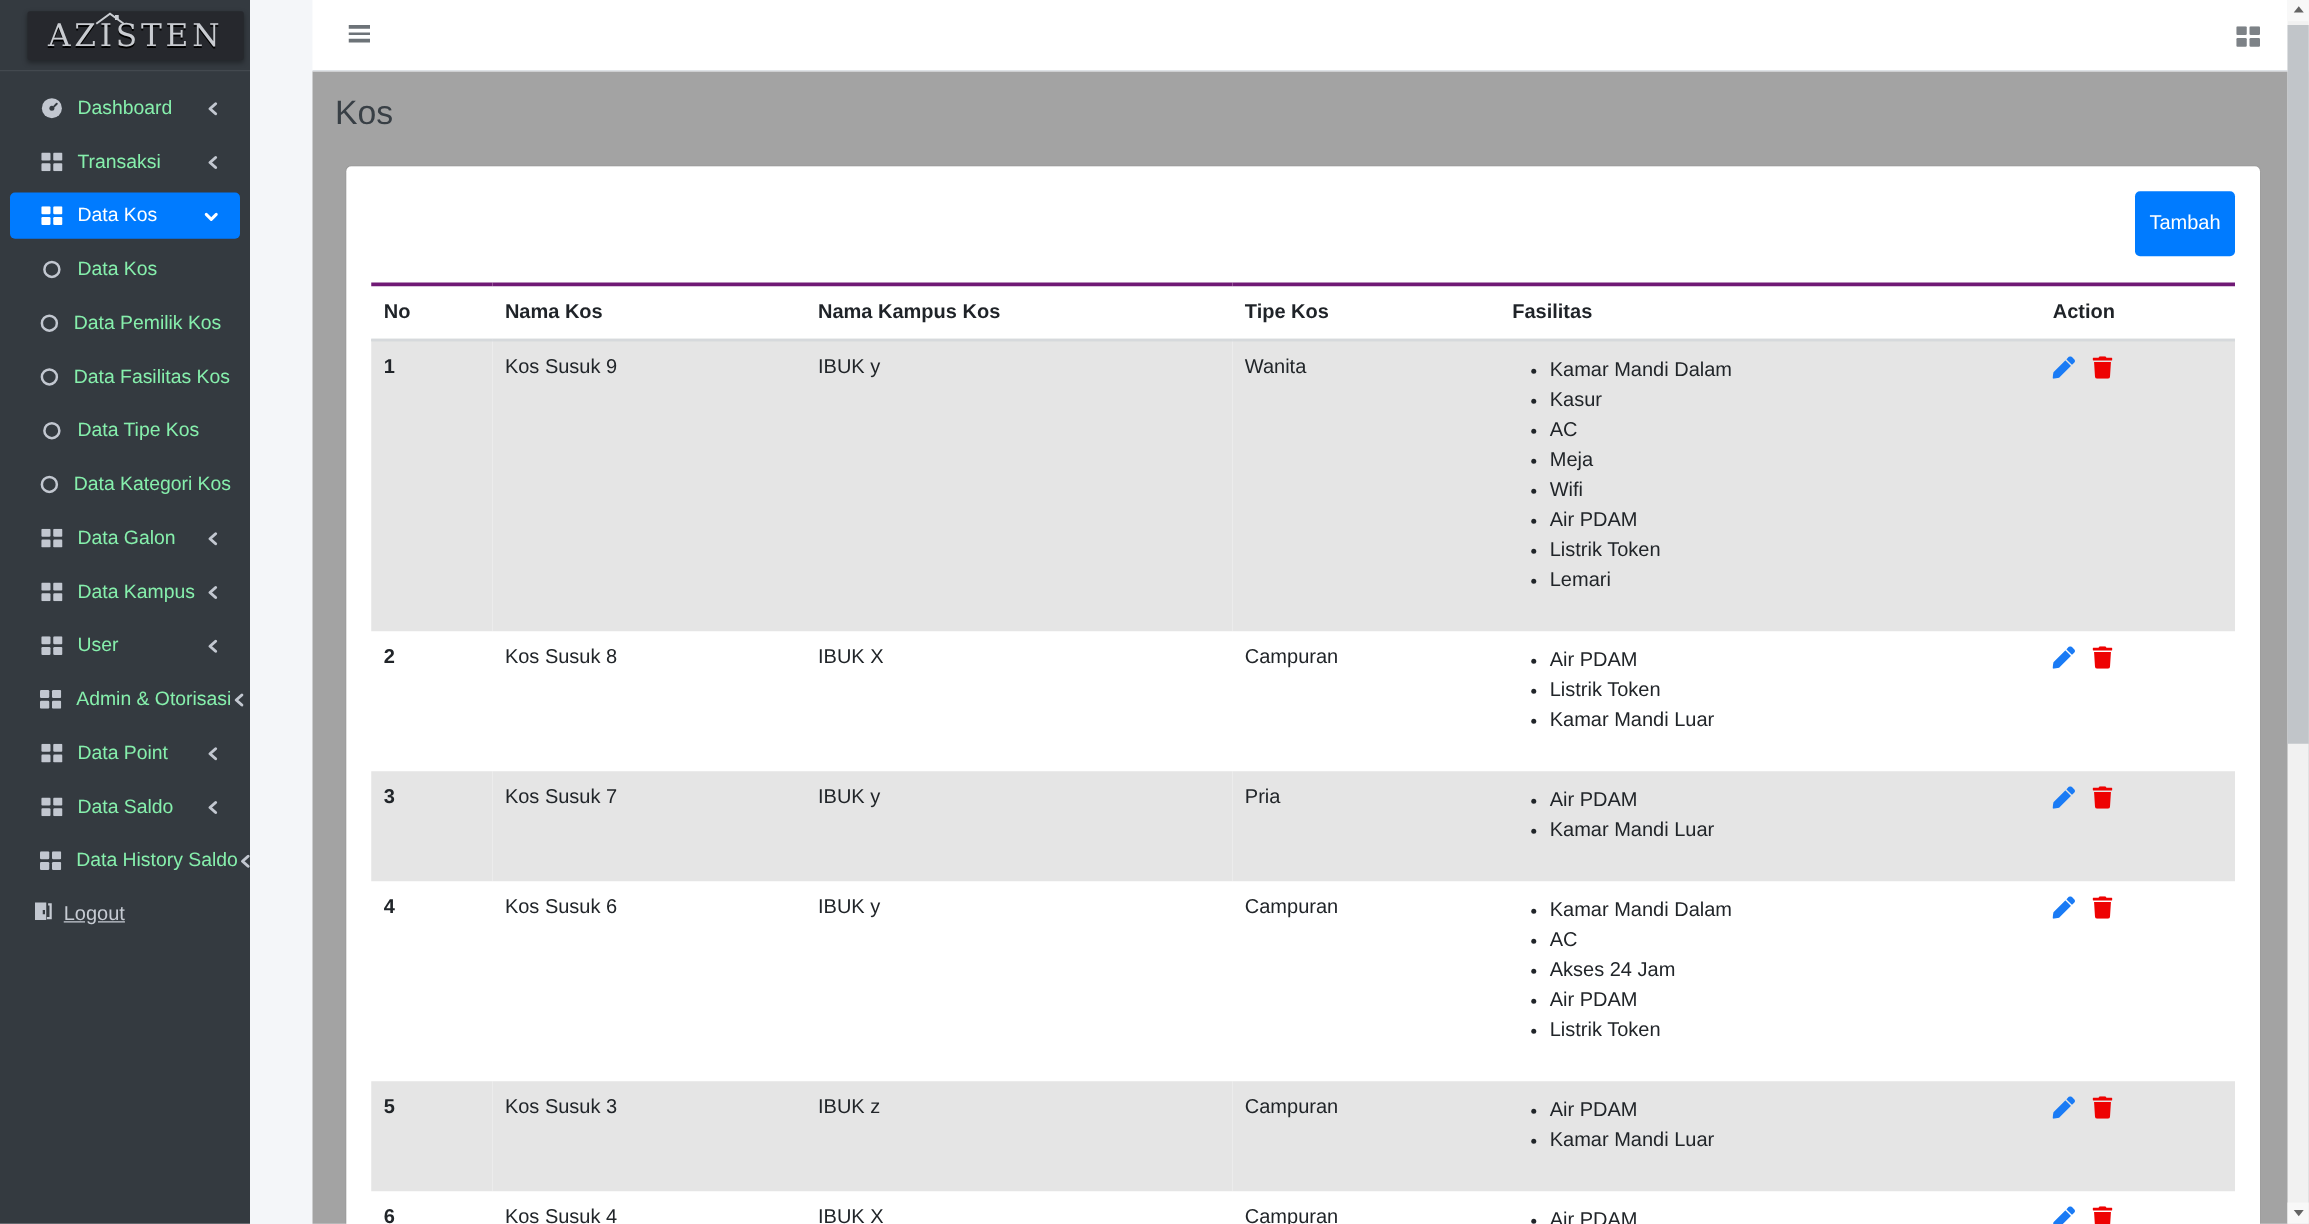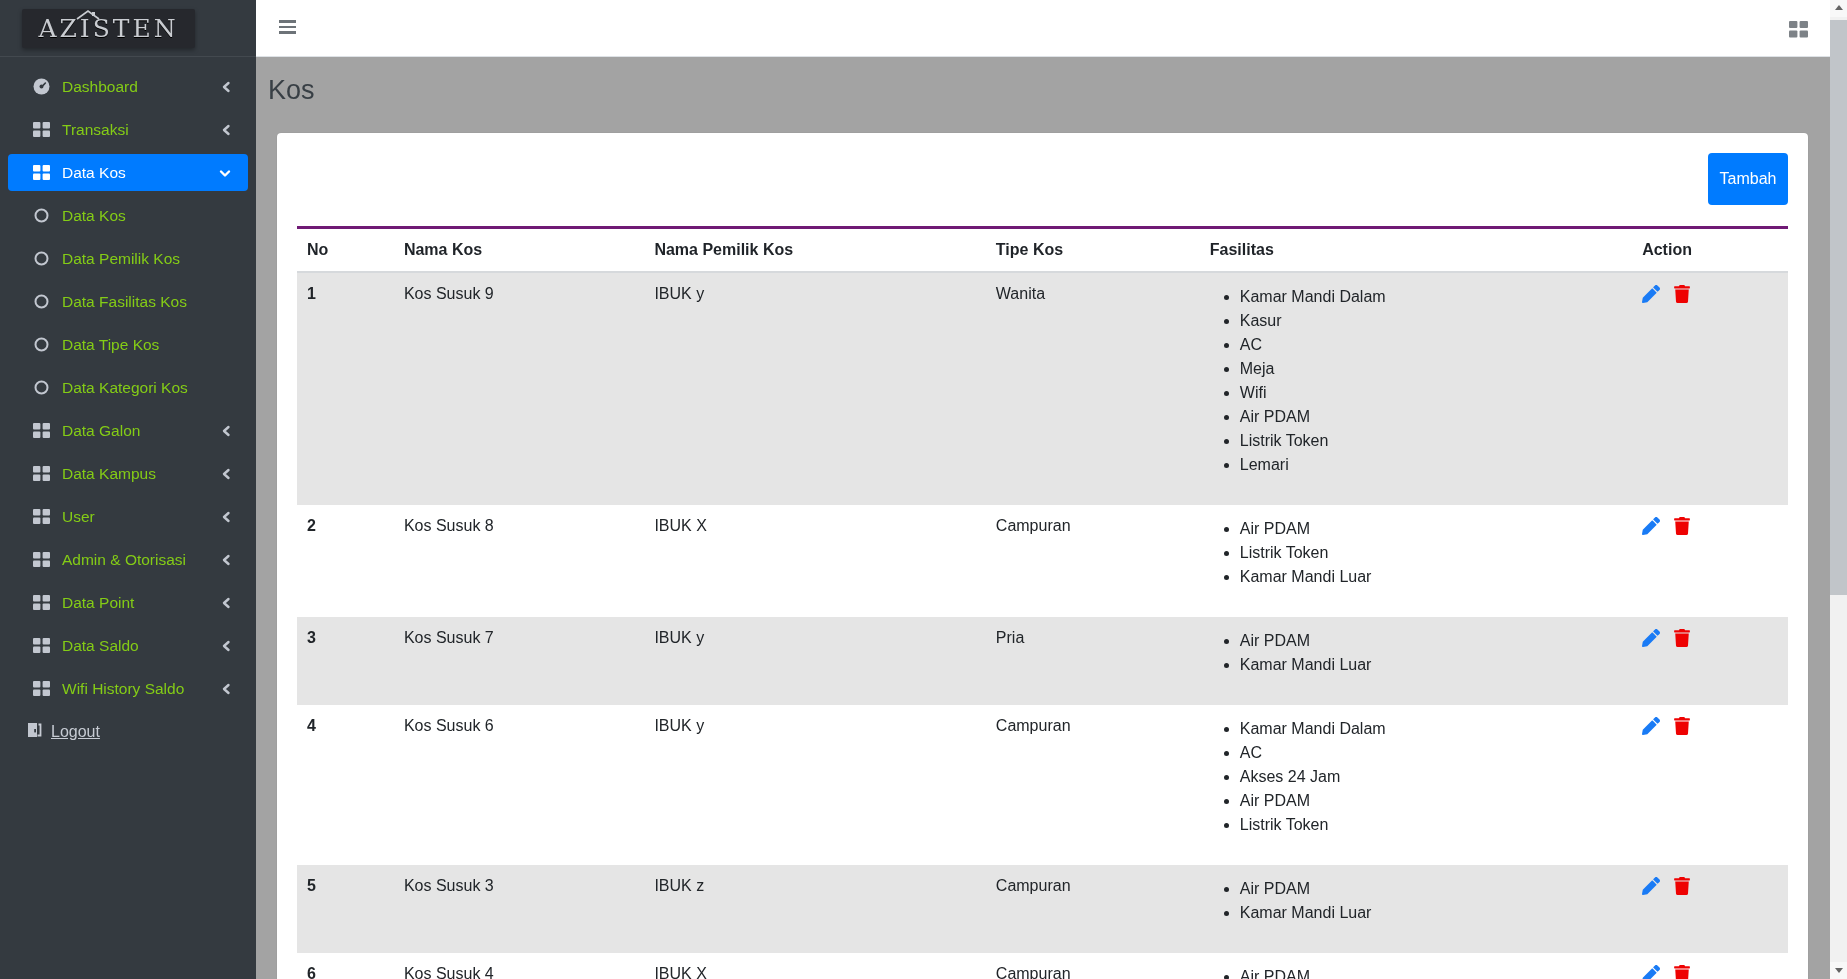--- a/index.html
+++ b/index.html
@@ -1,34 +1,34 @@
 <!DOCTYPE html>
 <html><head>
 <meta charset="utf-8">
 <style>
   * { box-sizing: border-box; margin: 0; padding: 0; }
   html,body { width:1847px; height:979px; overflow:hidden;
     font-family:"Liberation Sans", sans-serif; background:#f4f6f9; color:#212529; }
 
   
-  #sidebar { position:absolute; left:0; top:0; width:256px; height:979px;
+  #sidebar { position:absolute; left:0; top:0; width:200px; height:979px;
     background:#343a40; z-index:20; }
   #brand { height:57px; border-bottom:1px solid rgba(255,255,255,.08);
     display:flex; align-items:center; }
   #logo-box { position:relative; margin-left:22px; width:173px; height:39px;
     background:#26282d; display:flex; align-items:center; justify-content:center;
     border-radius:2px; box-shadow:0 2px 4px rgba(0,0,0,.35); }
   #logo-text { font-family:"DejaVu Serif","Liberation Serif",serif; font-size:25px;
     color:#c9ccd1; letter-spacing:3px; text-shadow:0 1px 0 #000; }
   #logo-roof { position:absolute; left:53px; top:0px; }
 
   #side-nav { list-style:none; padding:11px 8px 0 8px; }
   .side-item { height:37px; margin-bottom:6px; border-radius:4px;
     display:flex; align-items:center; padding:0 16px 0 24px; cursor:pointer;
-    color:#84cc16; font-size:15.5px; }
+    color:#86efac; font-size:15.5px; }
   .side-item .si-icon { width:18px; display:flex; justify-content:center; }
   .side-item .si-label { margin-left:12px; flex:1; white-space:nowrap; }
   .side-item .si-chevron { display:flex; }
   .side-item.active { background:#007bff; color:#fff; }
   .side-item.active svg .stroke-c { stroke:#fff; }
   .side-item.active svg .fill-c { fill:#fff; }
   svg .stroke-c { stroke:#c2c7d0; }
   svg .fill-c { fill:#c2c7d0; }
 
   #logout-item { display:flex; align-items:center; height:37px; margin-top:0;
@@ -285,21 +285,21 @@
   </li>
       <li class="side-item">
     <span class="si-icon">
           <svg width="17" height="15" viewBox="0 0 17 15">
             <rect class="fill-c" x="0" y="0" width="7.4" height="6.4" rx="1" fill="#c2c7d0"></rect>
             <rect class="fill-c" x="9.6" y="0" width="7.4" height="6.4" rx="1" fill="#c2c7d0"></rect>
             <rect class="fill-c" x="0" y="8.6" width="7.4" height="6.4" rx="1" fill="#c2c7d0"></rect>
             <rect class="fill-c" x="9.6" y="8.6" width="7.4" height="6.4" rx="1" fill="#c2c7d0"></rect>
           </svg>
         </span>
-    <span class="si-label">Wifi History Saldo</span>
+    <span class="si-label">Data History Saldo</span>
     <span class="si-chevron">
           <svg width="12" height="14" viewBox="0 0 12 14">
             <polyline class="stroke-c" points="8.5,3 4,7 8.5,11" fill="none" stroke="#c2c7d0" stroke-width="2.4" stroke-linecap="round" stroke-linejoin="round"></polyline>
           </svg>
         </span>
   </li>
     </ul>
   <div id="logout-item">
     <span class="si-icon">
       <svg width="18" height="18" viewBox="0 0 18 18">
@@ -341,21 +341,21 @@
             <col class="c2">
             <col class="c3">
           <col class="c4">
             <col class="c5">
             <col class="c6">
         </colgroup>
         <thead>
             <tr id="thead-row">
               <th>No</th>
               <th>Nama Kos</th>
-              <th>Nama Pemilik Kos</th>
+              <th>Nama Kampus Kos</th>
               <th>Tipe Kos</th>
               <th>Fasilitas</th>
               <th>Action</th>
             </tr>
           </thead>
         <tbody id="tbody">
             <tr>
     <td class="c-no">1</td>
     <td>Kos Susuk 9</td>
     <td>IBUK y</td>

